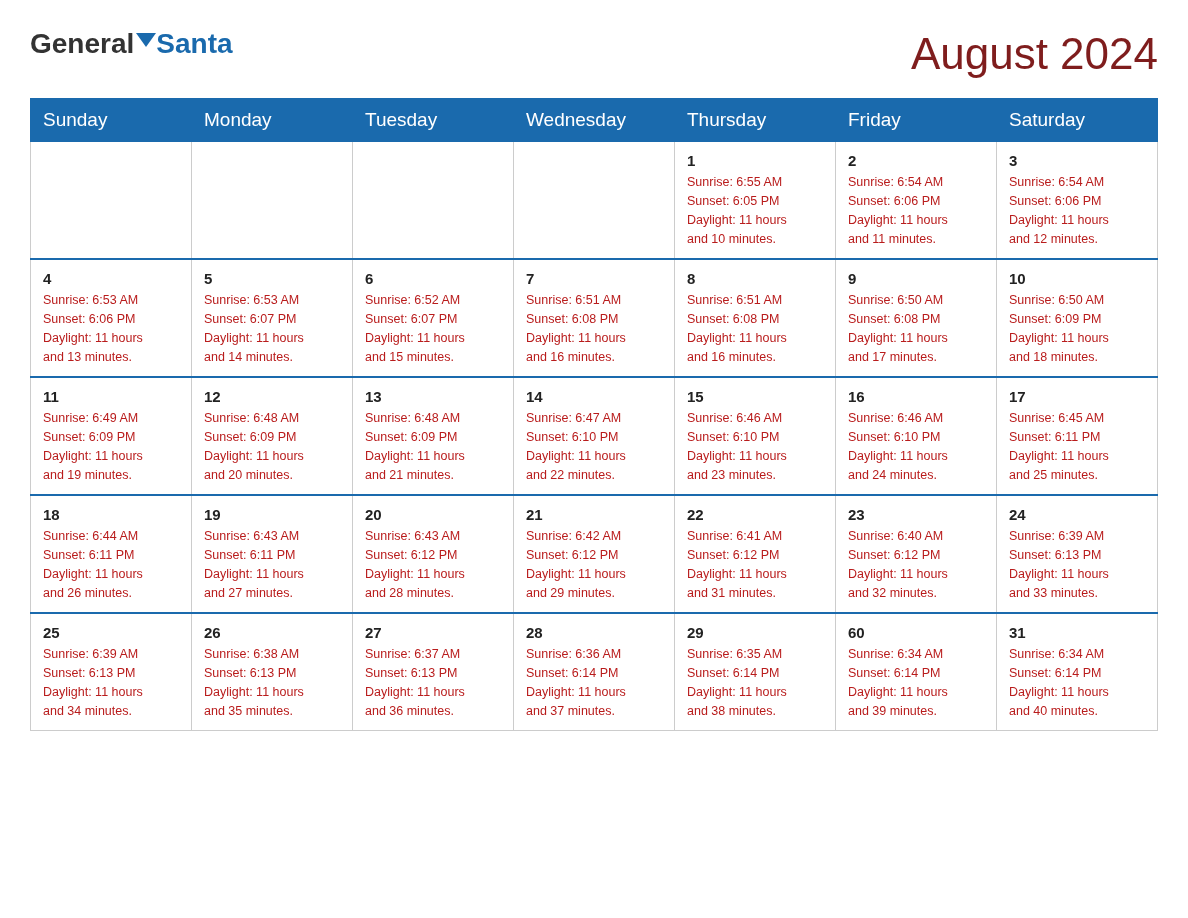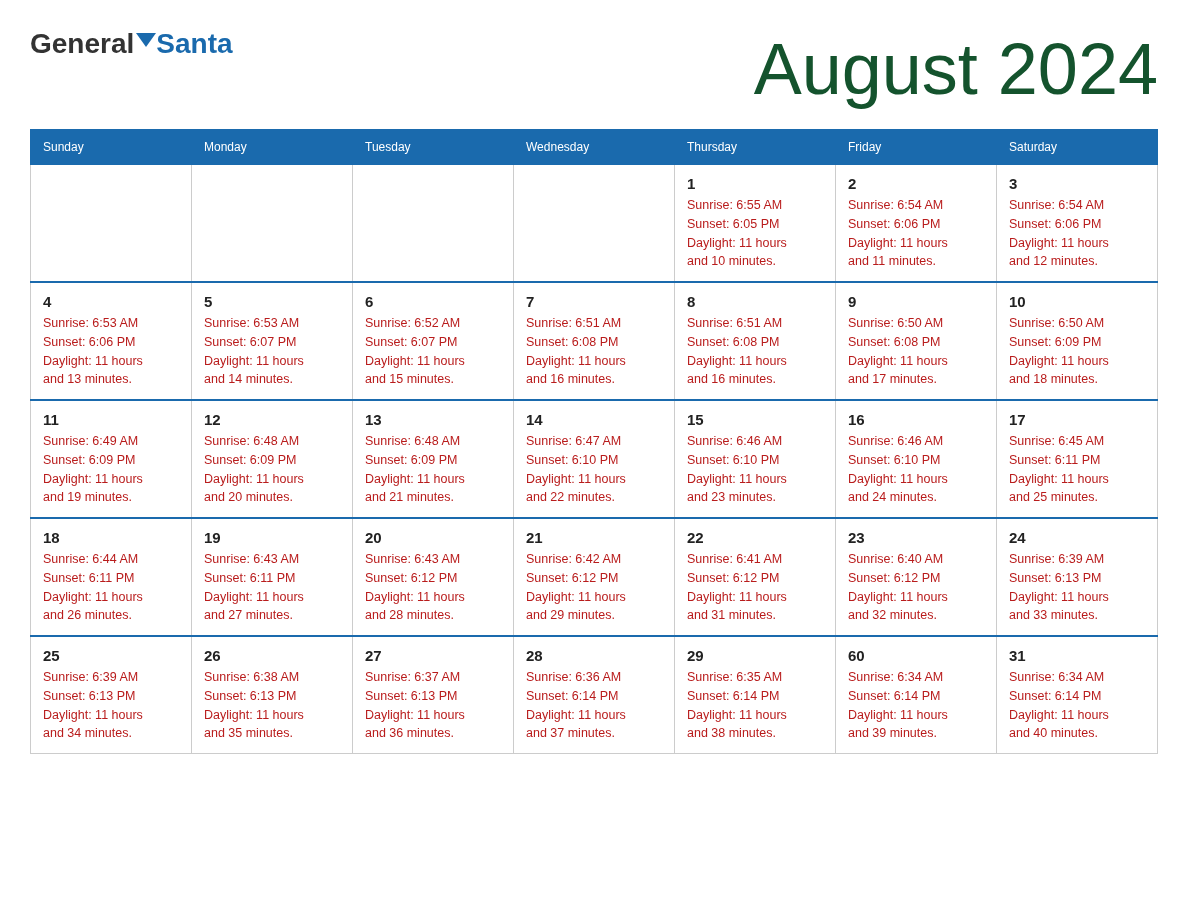--- a/index.html
+++ b/index.html
@@ -45,39 +45,39 @@
       top: -4px;
     }
     .logo-line {
       display: flex;
       align-items: center;
     }
     .title-block {
       text-align: right;
     }
     .title-month {
-      font-size: 72px;
+      font-size: 44px;
       font-weight: normal;
-      color: #14532d;
+      color: #7f1d1d;
       line-height: 1.1;
     }
     .title-location {
       font-size: 20px;
       color: #444;
       margin-top: 4px;
     }
     .calendar-table {
       width: 100%;
       border-collapse: collapse;
       margin-top: 10px;
     }
     .calendar-table th {
       background-color: #1a6aad;
       color: #fff;
-      font-size: 12px;
+      font-size: 19px;
       font-weight: normal;
       padding: 10px 12px;
       text-align: left;
       border: 1px solid #1a6aad;
     }
     .calendar-table td {
       vertical-align: top;
       padding: 10px 12px;
       border: 1px solid #ccc;
       font-size: 13px;

